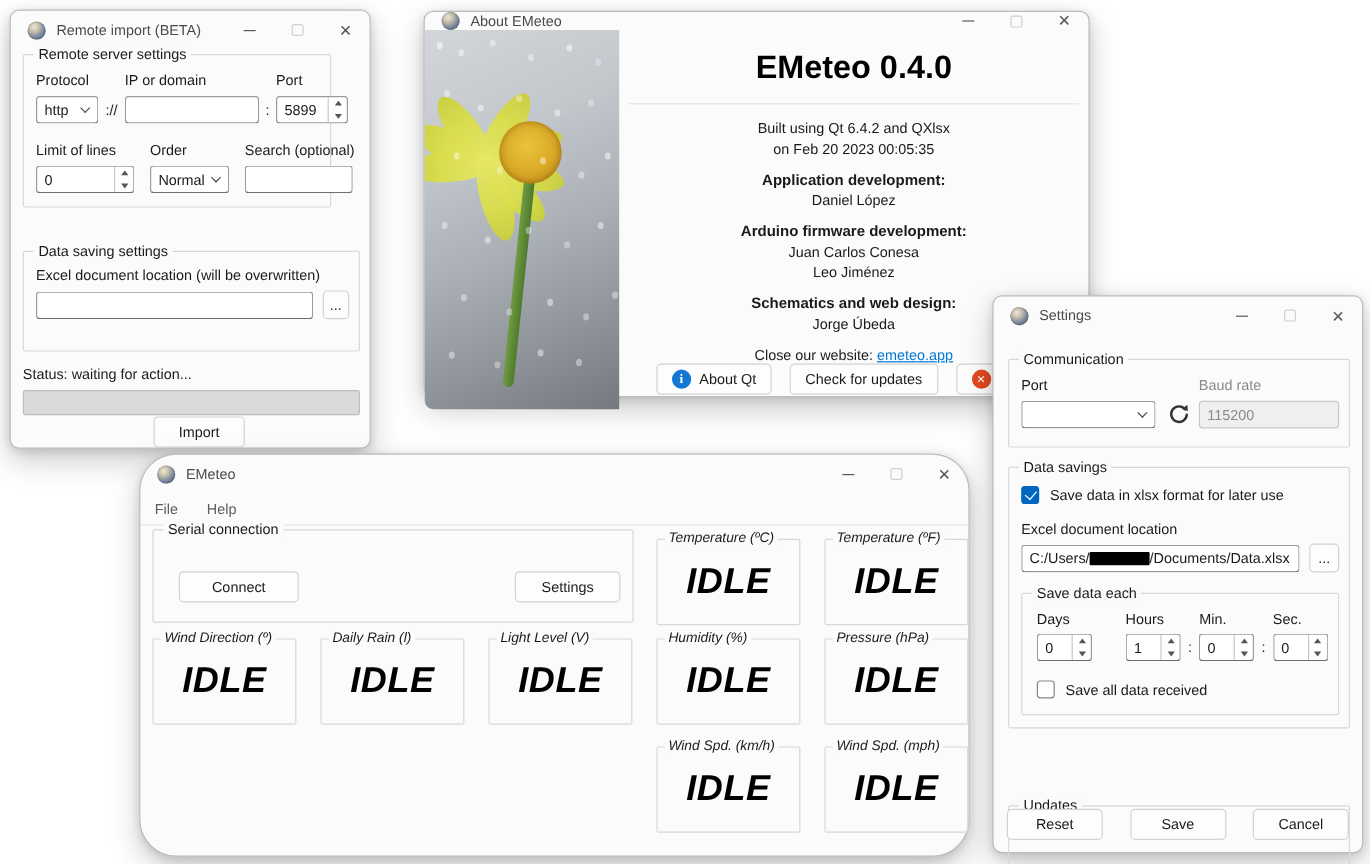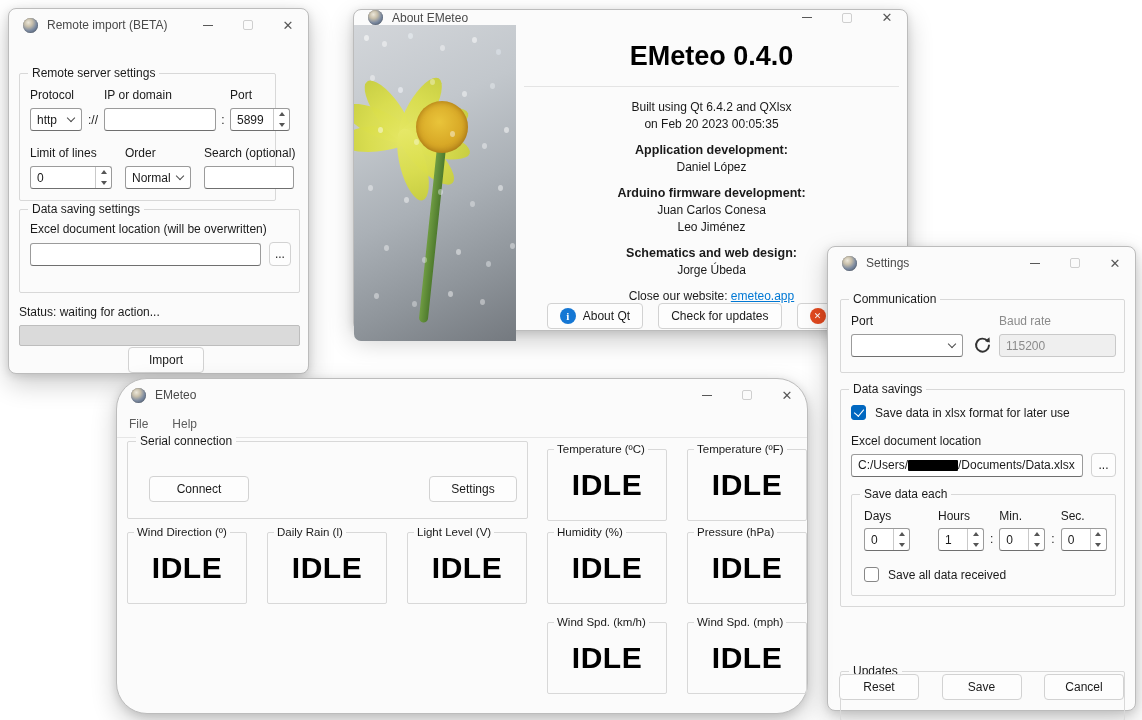--- a/index.html
+++ b/index.html
@@ -70,21 +70,21 @@
   .chk { width:15px; height:15px; border:1px solid #878787; border-radius:3px; background:#fff; flex:0 0 auto; position:relative; }
   .chk.checked { background:#0067c0; border-color:#0067c0; }
   .chk.checked::after {
     content:""; position:absolute; left:3.5px; top:1px; width:5px; height:8px;
     border-right:1.6px solid #fff; border-bottom:1.6px solid #fff; transform:rotate(40deg);
   }
   .chkrow { display:flex; align-items:flex-end; gap:9px; }
   .progress { height:21px; background:#dadada; border:1px solid #bdbdbd; border-radius:2px; }
   
   #win-remote { left:8px; top:8px; width:301px; height:366px; }
-  #ri-server { position:absolute; left:10px; top:64px; width:257px; height:128px; }
+  #ri-server { position:absolute; left:10px; top:36px; width:257px; height:128px; }
   #ri-grid1 { position:absolute; left:10px; top:14px; display:grid;
     grid-template-columns:52px 16px 112px 8px 60px; grid-column-gap:3px; grid-row-gap:6px; align-items:center; }
   #ri-grid2 { position:absolute; left:10px; top:72px; display:grid;
     grid-template-columns:82px 66px 90px; grid-column-gap:13px; grid-row-gap:6px; align-items:center; }
   .sep { font-size:12px; text-align:center; }
   #ri-saving { position:absolute; left:10px; top:200px; width:281px; height:84px; }
   #ri-saving .lbl { position:absolute; left:10px; top:12px; }
   #ri-locrow { position:absolute; left:10px; top:32px; width:261px; display:flex; gap:8px; align-items:center; }
   #ri-status { position:absolute; left:10px; top:296px; }
   #ri-progress { position:absolute; left:10px; top:316px; width:281px; }
@@ -155,21 +155,21 @@
   #st-btns { position:absolute; left:11px; right:11px; top:427px; display:flex; justify-content:space-between; }
   #st-btns .btn { width:80px; }
   
   #win-main { left:116px; top:378px; width:692px; height:336px;border-radius:31px; }
   #menubar { height:27px; display:flex; align-items:center; padding-left:12px; gap:24px;
     border-bottom:1px solid #e6e6e6; }
   .menuitem { font-size:12px; color:#5c5c5c; }
   #mn-serial { position:absolute; left:10px; top:62px; width:401px; height:78px; }
   #mn-connect { position:absolute; left:21px; top:34px; width:100px; }
   #mn-settings { position:absolute; left:301px; top:34px; width:88px; }
-  .panel { position:absolute; width:120px; height:72px; border:1px solid #d8d8d8; border-radius:2px; }
+  .panel { position:absolute; width:120px; height:72px; border:1px solid #d8d8d8; border-radius:2px;font-style:italic; }
   .panel .legend { font-size:11.5px; top:-8px; left:6px; padding:0 3px; }
   .panel .pval { width:100%; height:100%; display:flex; align-items:center; justify-content:center;
     font-size:30px; font-weight:bold; color:#000; letter-spacing:.5px; }
   #pnl-tc{left:430px;top:70px} #pnl-tf{left:570px;top:70px}
   #pnl-wd{left:10px;top:153px} #pnl-dr{left:150px;top:153px} #pnl-ll{left:290px;top:153px}
   #pnl-hu{left:430px;top:153px} #pnl-pr{left:570px;top:153px}
   #pnl-wk{left:430px;top:243px} #pnl-wm{left:570px;top:243px}
 </style>
 </head>
 <body>

